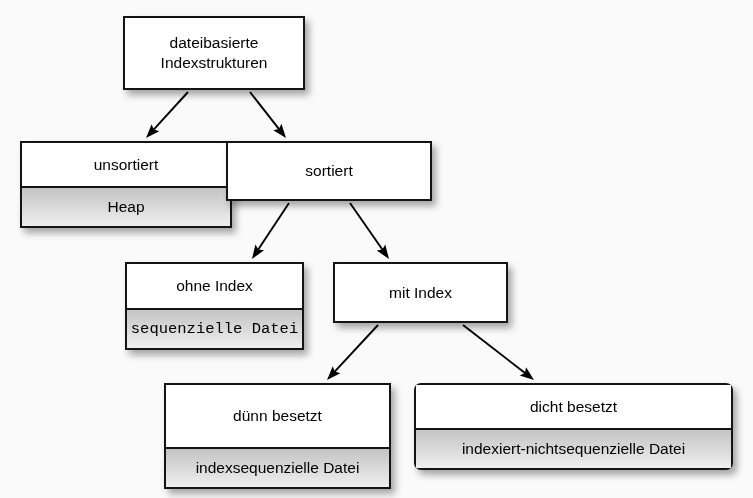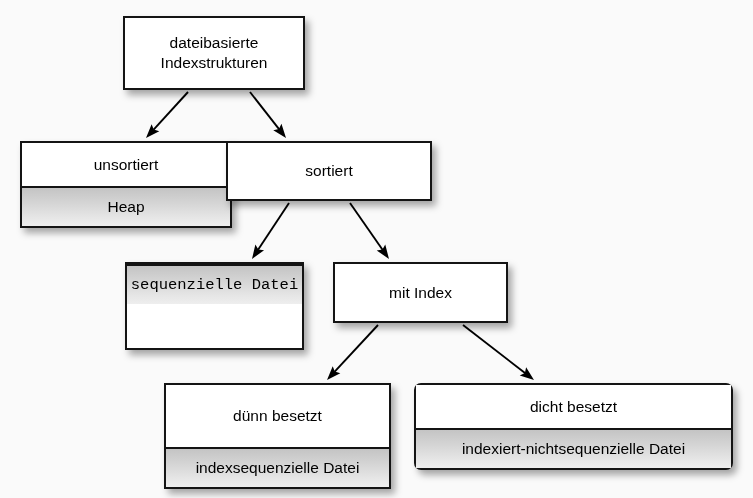--- a/index.html
+++ b/index.html
@@ -101,20 +101,21 @@
 Indexstrukturen</div>
       </div>
       <div class="node" style="left: 20px; top: 141px; width: 212px; height: 87px;">
         <div class="node-title">unsortiert</div>
         <div class="node-sub" style="height: 38px;">Heap</div>
       </div>
       <div class="node" style="left: 226px; top: 141px; width: 206px; height: 60px;">
         <div class="node-title">sortiert</div>
       </div>
       <div class="node" style="left: 125px; top: 262px; width: 179px; height: 88px;">
+        <div class="node-title">ohne Index</div>
         <div class="node-sub" style="height: 38px; font-family: Liberation Mono, monospace;">sequenzielle Datei</div>
       </div>
       <div class="node" style="left: 333px; top: 262px; width: 175px; height: 61px; justify-content: flex-end;">
         <div class="node-title">mit Index</div>
       </div>
       <div class="node" style="left: 164px; top: 383px; width: 227px; height: 106px;">
         <div class="node-title">dünn besetzt</div>
         <div class="node-sub" style="height: 38px;">indexsequenzielle Datei</div>
       </div>
       <div class="node" style="left: 414px; top: 383px; width: 319px; height: 87px; border-radius: 7px;">

